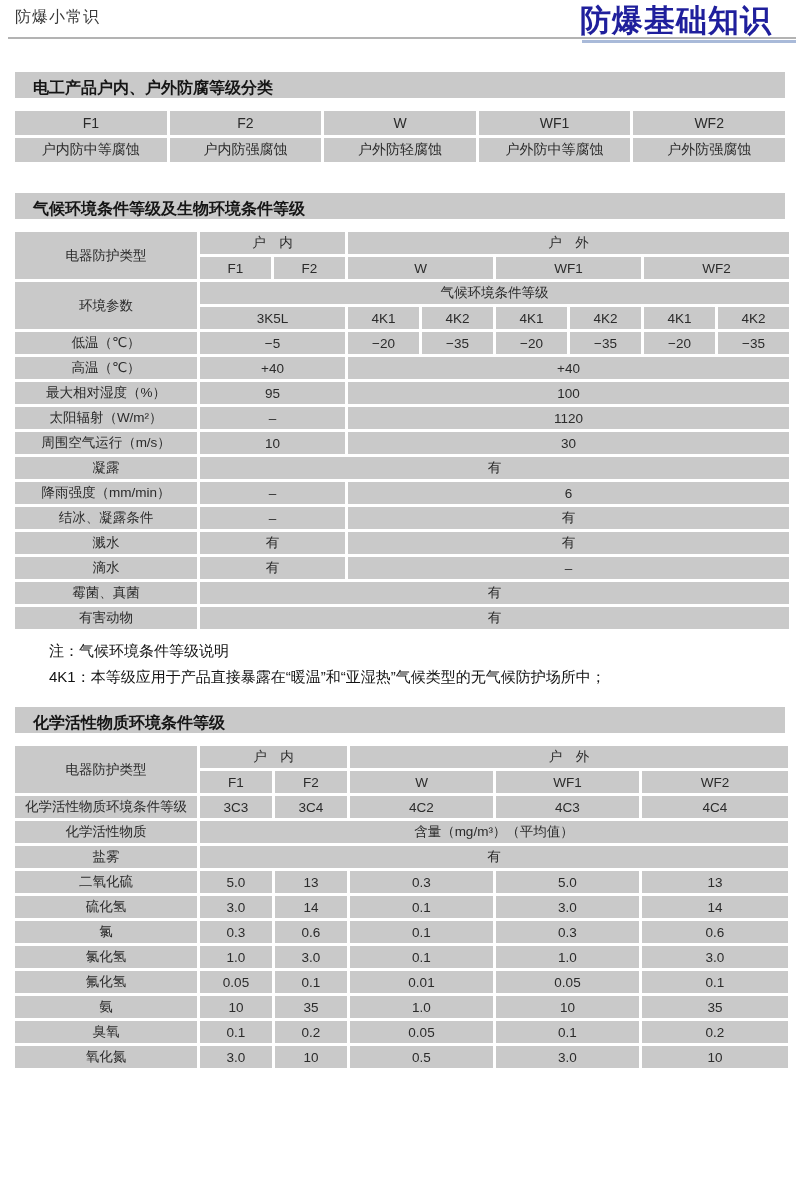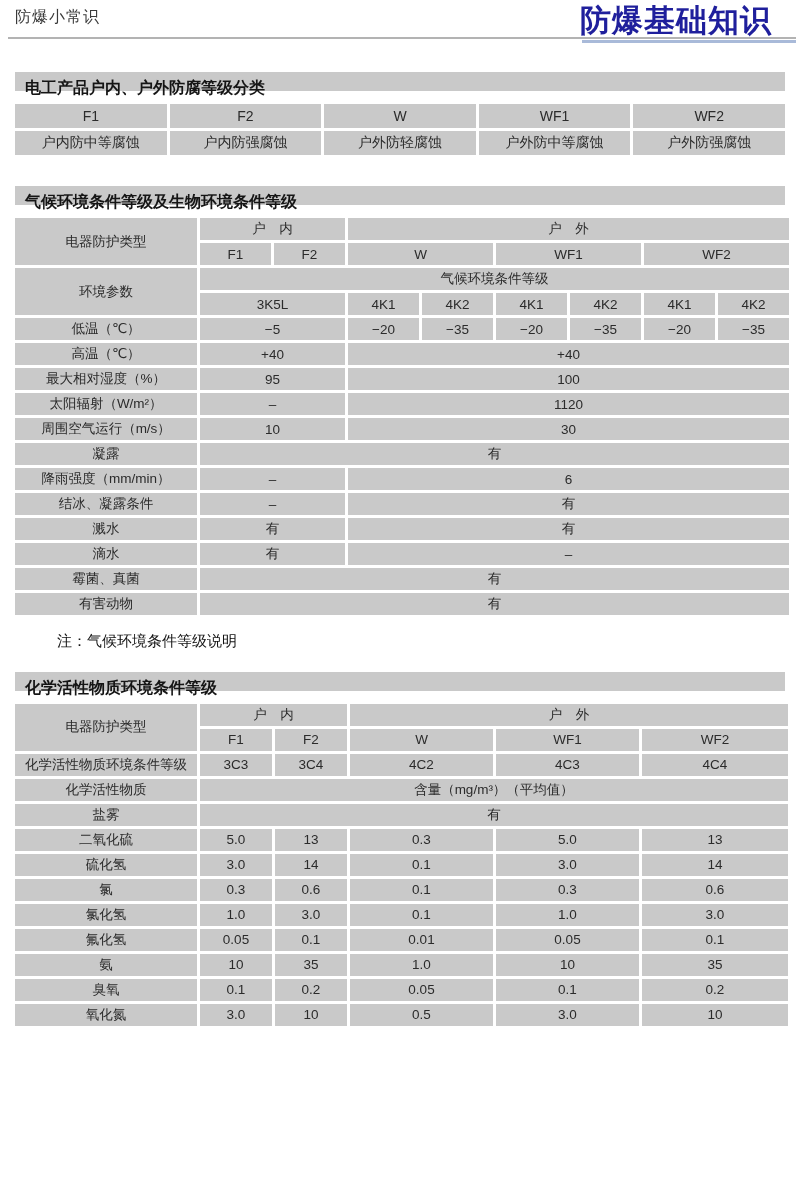--- a/index.html
+++ b/index.html
@@ -9,38 +9,38 @@
     color:#2b2b2b;overflow:hidden;
   }
   
   .page-header{position:relative;height:44px;}
   .header-left{position:absolute;left:15px;top:7px;font-size:16px;color:#3a3a3a;letter-spacing:1px;}
   .header-right{position:absolute;right:28px;top:0;font-size:31px;font-weight:700;color:#1f1f9c;letter-spacing:1px;}
   .header-rule{position:absolute;left:8px;right:4px;top:37px;height:2px;background:#b3b3b3;}
   .header-rule-accent{position:absolute;right:4px;top:40px;width:214px;height:3px;background:#a9bad9;}
   
   .section-bar{
-    margin:28px 15px 0;height:19px;line-height:31px;background:#c9c9c9;
-    font-size:16px;font-weight:700;color:#151515;padding-left:10px;box-sizing:border-box;
+    margin:28px 15px 0;height:26px;line-height:31px;background:#c9c9c9;
+    font-size:16px;font-weight:700;color:#151515;padding-left:18px;box-sizing:border-box;
   }
   .section-bar.s2{}
   .section-bar.s3{margin-top:20px;}
   
   .data-table{
     margin:10px 0 0 12px;width:776px;
     border-collapse:separate;border-spacing:3px;table-layout:fixed;
   }
   .data-table td{
     background:#c9c9c9;height:22px;text-align:center;vertical-align:middle;
     font-size:13.5px;color:#2b2b2b;padding:0;overflow:hidden;white-space:nowrap;
   }
   .t1 td{height:24px;font-size:14px;}
   
   .notes{margin:8px 15px 0;font-size:15px;line-height:21.5px;color:#121212;}
-  .notes p{margin:12px;text-indent:2em;}
+  .notes p{margin:4px;text-indent:2em;}
 </style>
 </head>
 <body>
 
 <div class="page-header">
   <div class="header-left">防爆小常识</div>
   <div class="header-right">防爆基础知识</div>
   <div class="header-rule"></div>
   <div class="header-rule-accent"></div>
 </div>
@@ -168,20 +168,21 @@
       </tr>
       <tr>
         <td>有害动物</td>
         <td colspan="8">有</td>
       </tr>
     </tbody>
 </table>
 
 <div class="notes">
   <p>注：气候环境条件等级说明</p>
+  <p>4K1：本等级应用于产品直接暴露在“暖温”和“亚湿热”气候类型的无气候防护场所中；</p>
 </div>
 
 <div class="section-bar s3">化学活性物质环境条件等级</div>
 
 <table class="data-table t3">
   <colgroup>
     <col style="width:182px">
       <col style="width:72px">
       <col style="width:72px">
     <col style="width:143px">

